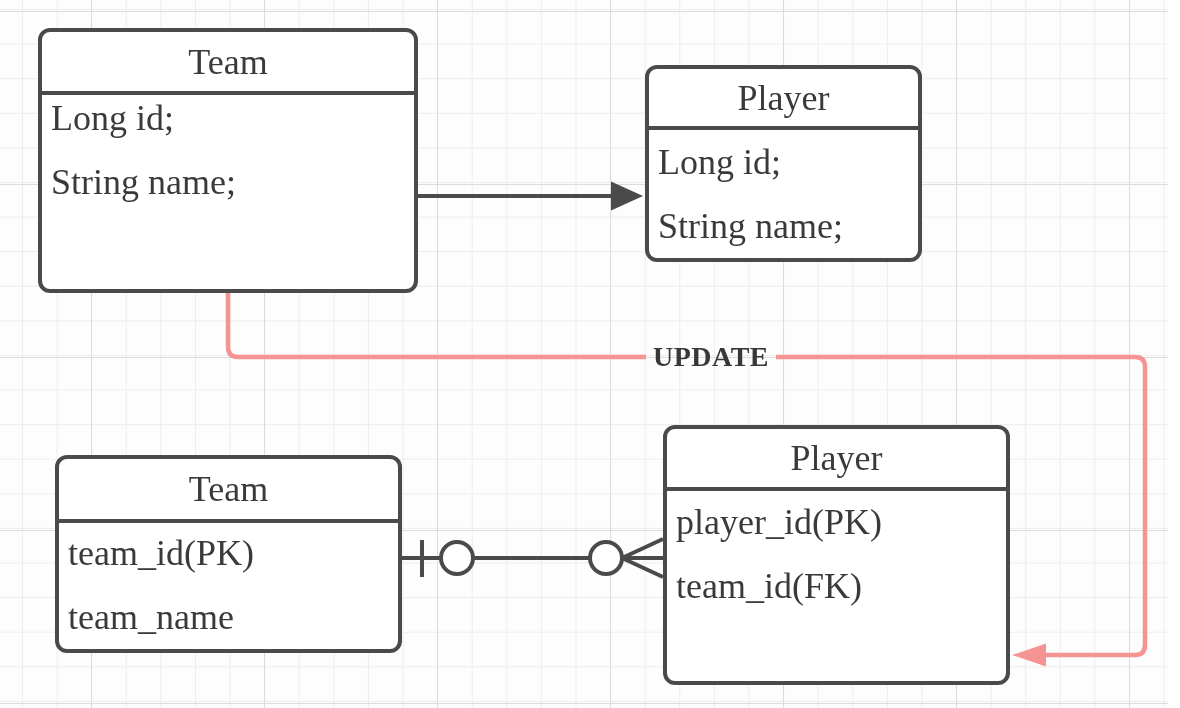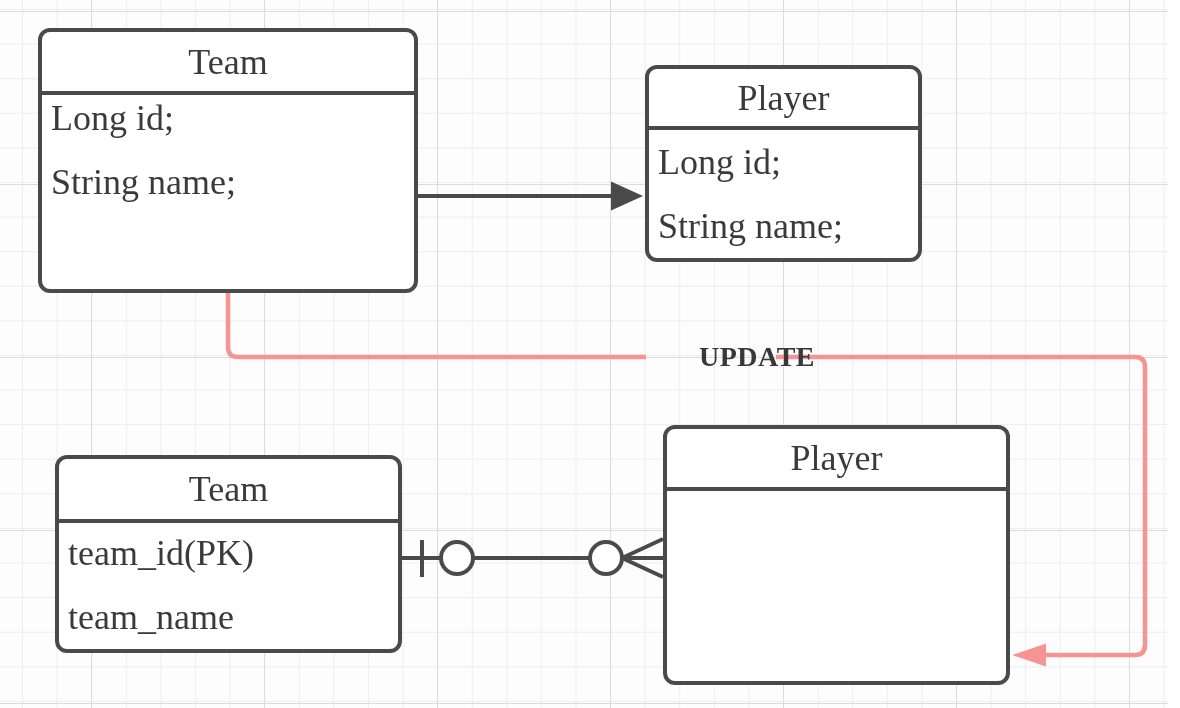--- a/index.html
+++ b/index.html
@@ -69,21 +69,20 @@
     position: absolute;
     left: 645px;
     top: 339px;
     width: 132px;
     text-align: center;
     font-size: 28px;
     font-weight: bold;
     line-height: 36px;
     color: #383838;
     letter-spacing: 0.5px;
-    margin-left: 46px;
   }
 </style>
 </head>
 <body>
 
 <div class="canvas">
 
   <svg class="connector-layer" width="1180" height="708" viewBox="0 0 1180 708">
 
     <g>
@@ -127,18 +126,20 @@
     <div class="title">Team</div>
     <div class="fields">
       <div class="field">team_id(PK)</div>
       <div class="field">team_name</div>
     </div>
   </div>
 
   <div class="entity e3">
     <div class="title">Player</div>
     <div class="fields">
+      <div class="field">player_id(PK)</div>
+      <div class="field">team_id(FK)</div>
     </div>
   </div>
 
   <div class="update-label">UPDATE</div>
 
 </div>
 
 </body></html>

